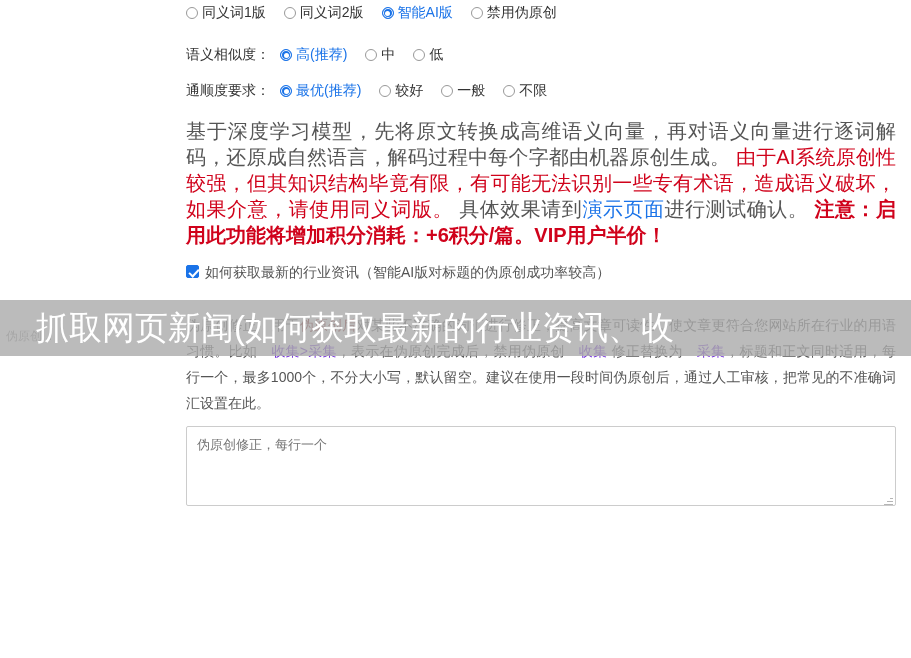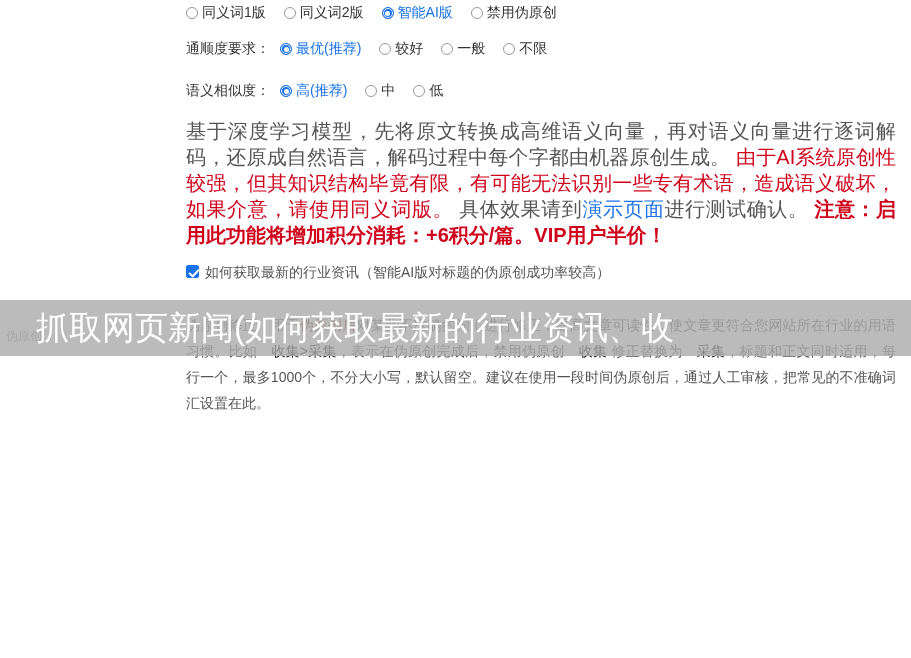--- a/index.html
+++ b/index.html
@@ -188,21 +188,21 @@
   
   .fix-desc {
     margin-top: 30px;
     line-height: 26px;
     font-size: 14px;
     color: #555;
     width: 710px;
     text-align: justify;
   }
   .fix-desc .hl { color: #7f1d1d; }
-  .fix-desc .b { color: #000000; padding-left: 10px; }
+  .fix-desc .b { color: #6d28d9; padding-left: 10px; }
 
   
   .gutter-text {
     position: absolute;
     left: 6px;
     top: 328px;
     font-size: 12px;
     color: #9a9a9a;
     white-space: nowrap;
   }
@@ -246,53 +246,53 @@
       <span class="radio-opt checked">
         <span class="dot"></span>
         <span class="txt">智能AI版</span>
       </span>
       <span class="radio-opt">
         <span class="dot"></span>
         <span class="txt">禁用伪原创</span>
       </span>
     </div>
 
+    <div class="radio-row row-sem">
+      <span class="radio-label">语义相似度：</span>
+      <span class="radio-opt checked">
+        <span class="dot"></span>
+        <span class="txt">高(推荐)</span>
+      </span>
+      <span class="radio-opt">
+        <span class="dot"></span>
+        <span class="txt">中</span>
+      </span>
+      <span class="radio-opt">
+        <span class="dot"></span>
+        <span class="txt">低</span>
+      </span>
+    </div>
+
     <div class="radio-row row-flu">
       <span class="radio-label">通顺度要求：</span>
       <span class="radio-opt checked">
         <span class="dot"></span>
         <span class="txt">最优(推荐)</span>
       </span>
       <span class="radio-opt">
         <span class="dot"></span>
         <span class="txt">较好</span>
       </span>
       <span class="radio-opt">
         <span class="dot"></span>
         <span class="txt">一般</span>
       </span>
       <span class="radio-opt">
         <span class="dot"></span>
         <span class="txt">不限</span>
-      </span>
-    </div>
-
-    <div class="radio-row row-sem">
-      <span class="radio-label">语义相似度：</span>
-      <span class="radio-opt checked">
-        <span class="dot"></span>
-        <span class="txt">高(推荐)</span>
-      </span>
-      <span class="radio-opt">
-        <span class="dot"></span>
-        <span class="txt">中</span>
-      </span>
-      <span class="radio-opt">
-        <span class="dot"></span>
-        <span class="txt">低</span>
       </span>
     </div>
 
     <div class="desc">
       <span>基于深度学习模型，先将原文转换成高维语义向量，再对语义向量进行逐词解码，还原成自然语言，解码过程中每个字都由机器原创生成。</span>
       <span class="red">由于AI系统原创性较强，但其知识结构毕竟有限，有可能无法识别一些专有术语，造成语义破坏，如果介意，请使用同义词版。</span>
       <span>具体效果请到</span><a class="link">演示页面</a><span>进行测试确认。</span>
       <span class="warn">注意：启用此功能将增加积分消耗：+6积分/篇。VIP用户半价！</span>
     </div>
 
@@ -304,20 +304,28 @@
 
 
     <div class="fix-desc">
       <span>伪原创修正，用于</span><span class="hl">伪原创后</span><span>对某些不准确的词汇进行修正，提高文章可读性，使文章更符合您网站所在行业的用语习惯。比如</span>
       <span class="b">收集&gt;采集</span><span>，表示在伪原创完成后，禁用伪原创</span>
       <span class="b">收集</span>
       <span>修正替换为</span>
       <span class="b">采集</span><span>，标题和正文同时适用，每行一个，最多1000个，不分大小写，默认留空。建议在使用一段时间伪原创后，通过人工审核，把常见的不准确词汇设置在此。</span>
     </div>
 
+    <div class="ta-wrap">
+      <textarea class="ta" id="fix-textarea" placeholder="伪原创修正，每行一个" style=""></textarea>
+      <span class="ta-grip">
+          <span></span>
+          <span></span>
+          <span></span>
+        </span>
+    </div>
 
   </div>
 
   <div class="gutter-text">伪原创...</div>
 
   <div class="caption-band">
     <div class="caption-text">抓取网页新闻(如何获取最新的行业资讯、收</div>
   </div>
 
 </div>

